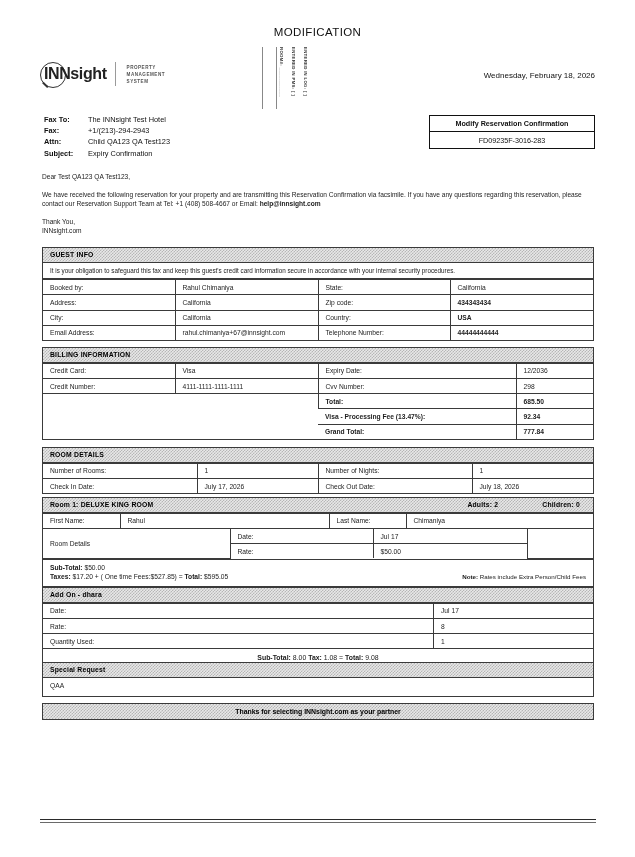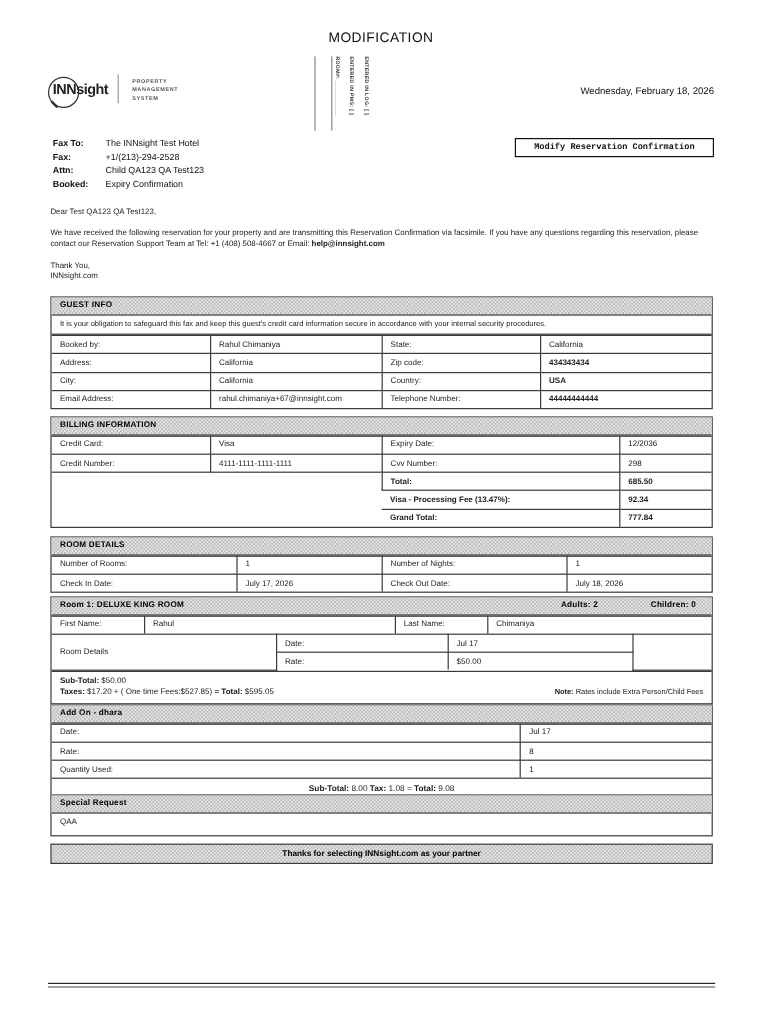--- a/index.html
+++ b/index.html
@@ -39,21 +39,21 @@
     display: flex;
     align-items: center;
     gap: 6px;
   }
   .logo-mark {
     position: relative;
     display: flex;
     align-items: center;
   }
   .logo-word {
-    font-size: 12px;
+    font-size: 16px;
     font-weight: bold;
     letter-spacing: -0.4px;
     color: #222;
     position: relative;
     z-index: 2;
   }
   .logo-word .ln { }
   .logo-glass {
     position: absolute;
     left: -4px; top: -3px;
@@ -140,21 +140,20 @@
     right: 40px; top: 115px;
     width: 166px;
     border: 1.1px solid #111;
     background: #fff;
   }
   .conf-row {
     text-align: center;
     font-size: 7.2px;
     padding: 3.2px 2px;
     color: #111;
-    font-family: Liberation Mono, monospace;
   }
   .conf-row.b { font-weight: bold; }
   .conf-row + .conf-row { border-top: 1.1px solid #111; }
 
   
   .letter {
     position: absolute;
     left: 42px; top: 172px;
     width: 552px;
     font-size: 6.6px;
@@ -318,34 +317,35 @@
 
   <div class="doc-date">Wednesday, February 18, 2026</div>
 
   <div class="fax-block">
     <div class="fax-row">
       <span class="fax-label">Fax To:</span>
       <span class="fax-val">The INNsight Test Hotel</span>
     </div>
     <div class="fax-row">
       <span class="fax-label">Fax:</span>
-      <span class="fax-val">+1/(213)-294-2528</span>
+      <span class="fax-val">+1/(213)-294-2943</span>
     </div>
     <div class="fax-row">
       <span class="fax-label">Attn:</span>
       <span class="fax-val">Child QA123 QA Test123</span>
     </div>
     <div class="fax-row">
-      <span class="fax-label">Booked:</span>
+      <span class="fax-label">Subject:</span>
       <span class="fax-val">Expiry Confirmation</span>
     </div>
   </div>
 
   <div class="conf-box">
     <div class="conf-row b">Modify Reservation Confirmation</div>
+    <div class="conf-row">FD09235F-3016-283</div>
   </div>
 
   <div class="letter">
     <div class="greet">Dear Test QA123 QA Test123,</div>
     <div class="para"><span>We have received the following reservation for your property and are transmitting this Reservation Confirmation via facsimile. If you have any questions regarding this reservation, please contact our Reservation Support Team at Tel: +1 (408) 508-4667 or Email: </span><b>help@innsight.com</b></div>
     <div class="sig">
       <div>Thank You,</div>
       <div>INNsight.com</div>
     </div>
   </div>

